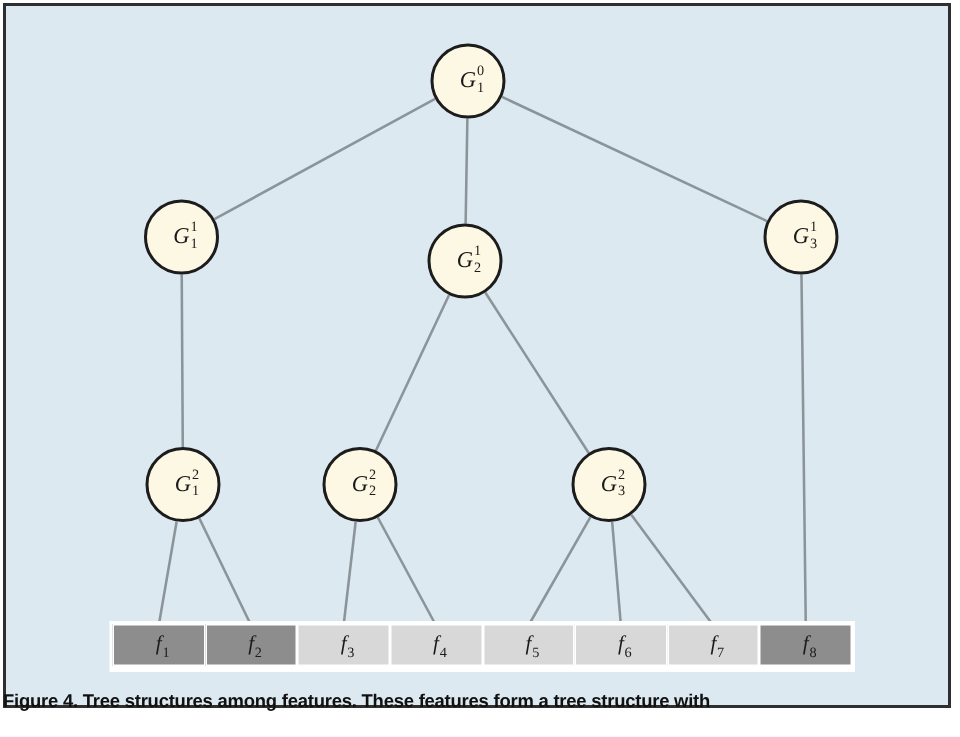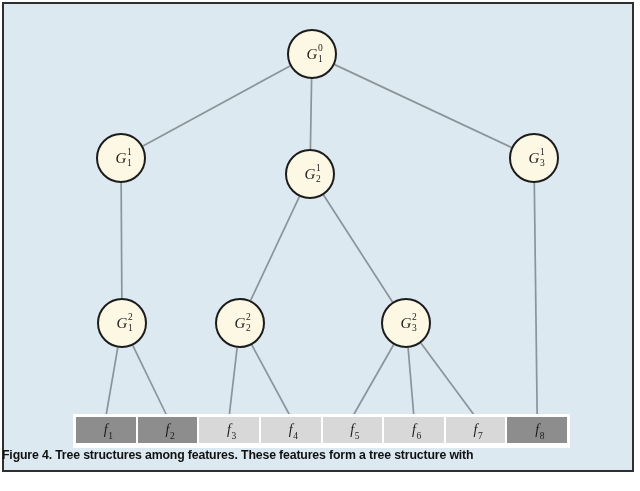--- a/index.html
+++ b/index.html
@@ -117,21 +117,21 @@
     position: absolute;
     bottom: -3px;
     left: 100%;
     margin-left: 0.5px;
   }
 
   
   #figure-caption {
     position: absolute;
     left: 2px;
-    top: 448px;
+    top: 460px;
     width: 636px;
     font-family: "Liberation Sans", sans-serif;
     font-weight: bold;
     font-size: 12.3px;
     line-height: 14px;
     color: #111111;
     letter-spacing: -0.15px;
     white-space: nowrap;
     overflow: hidden;
   }

